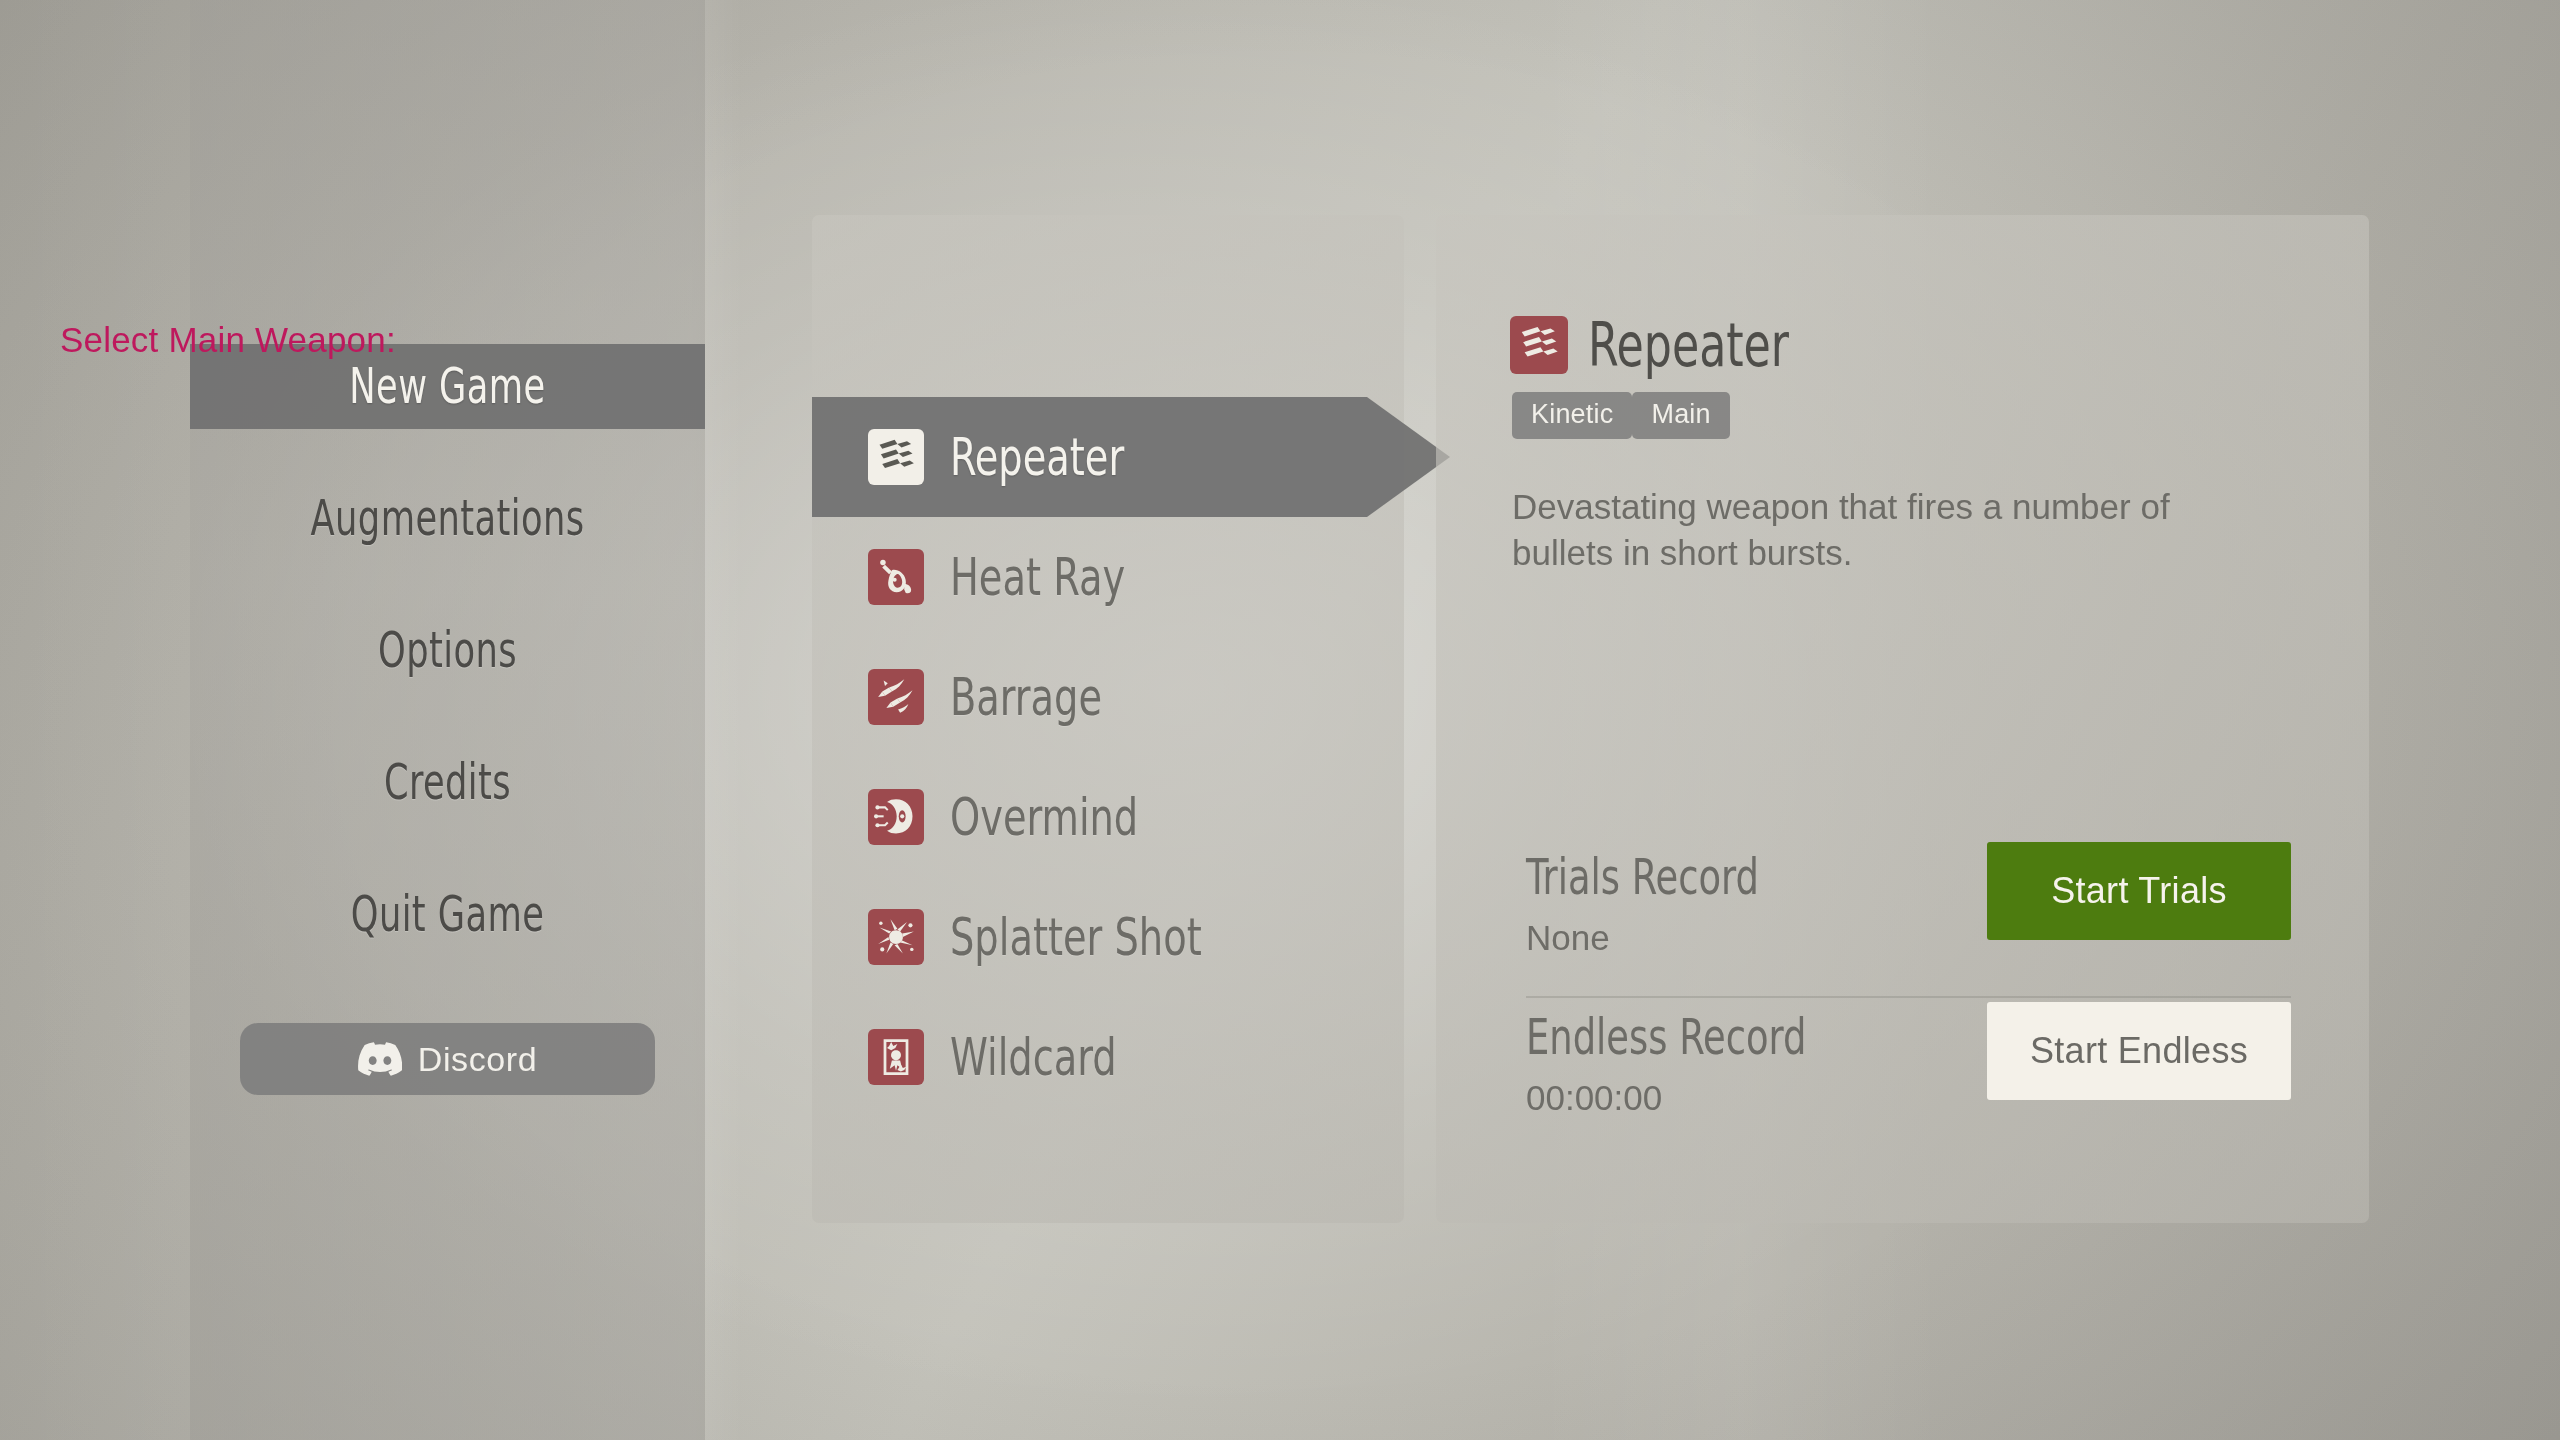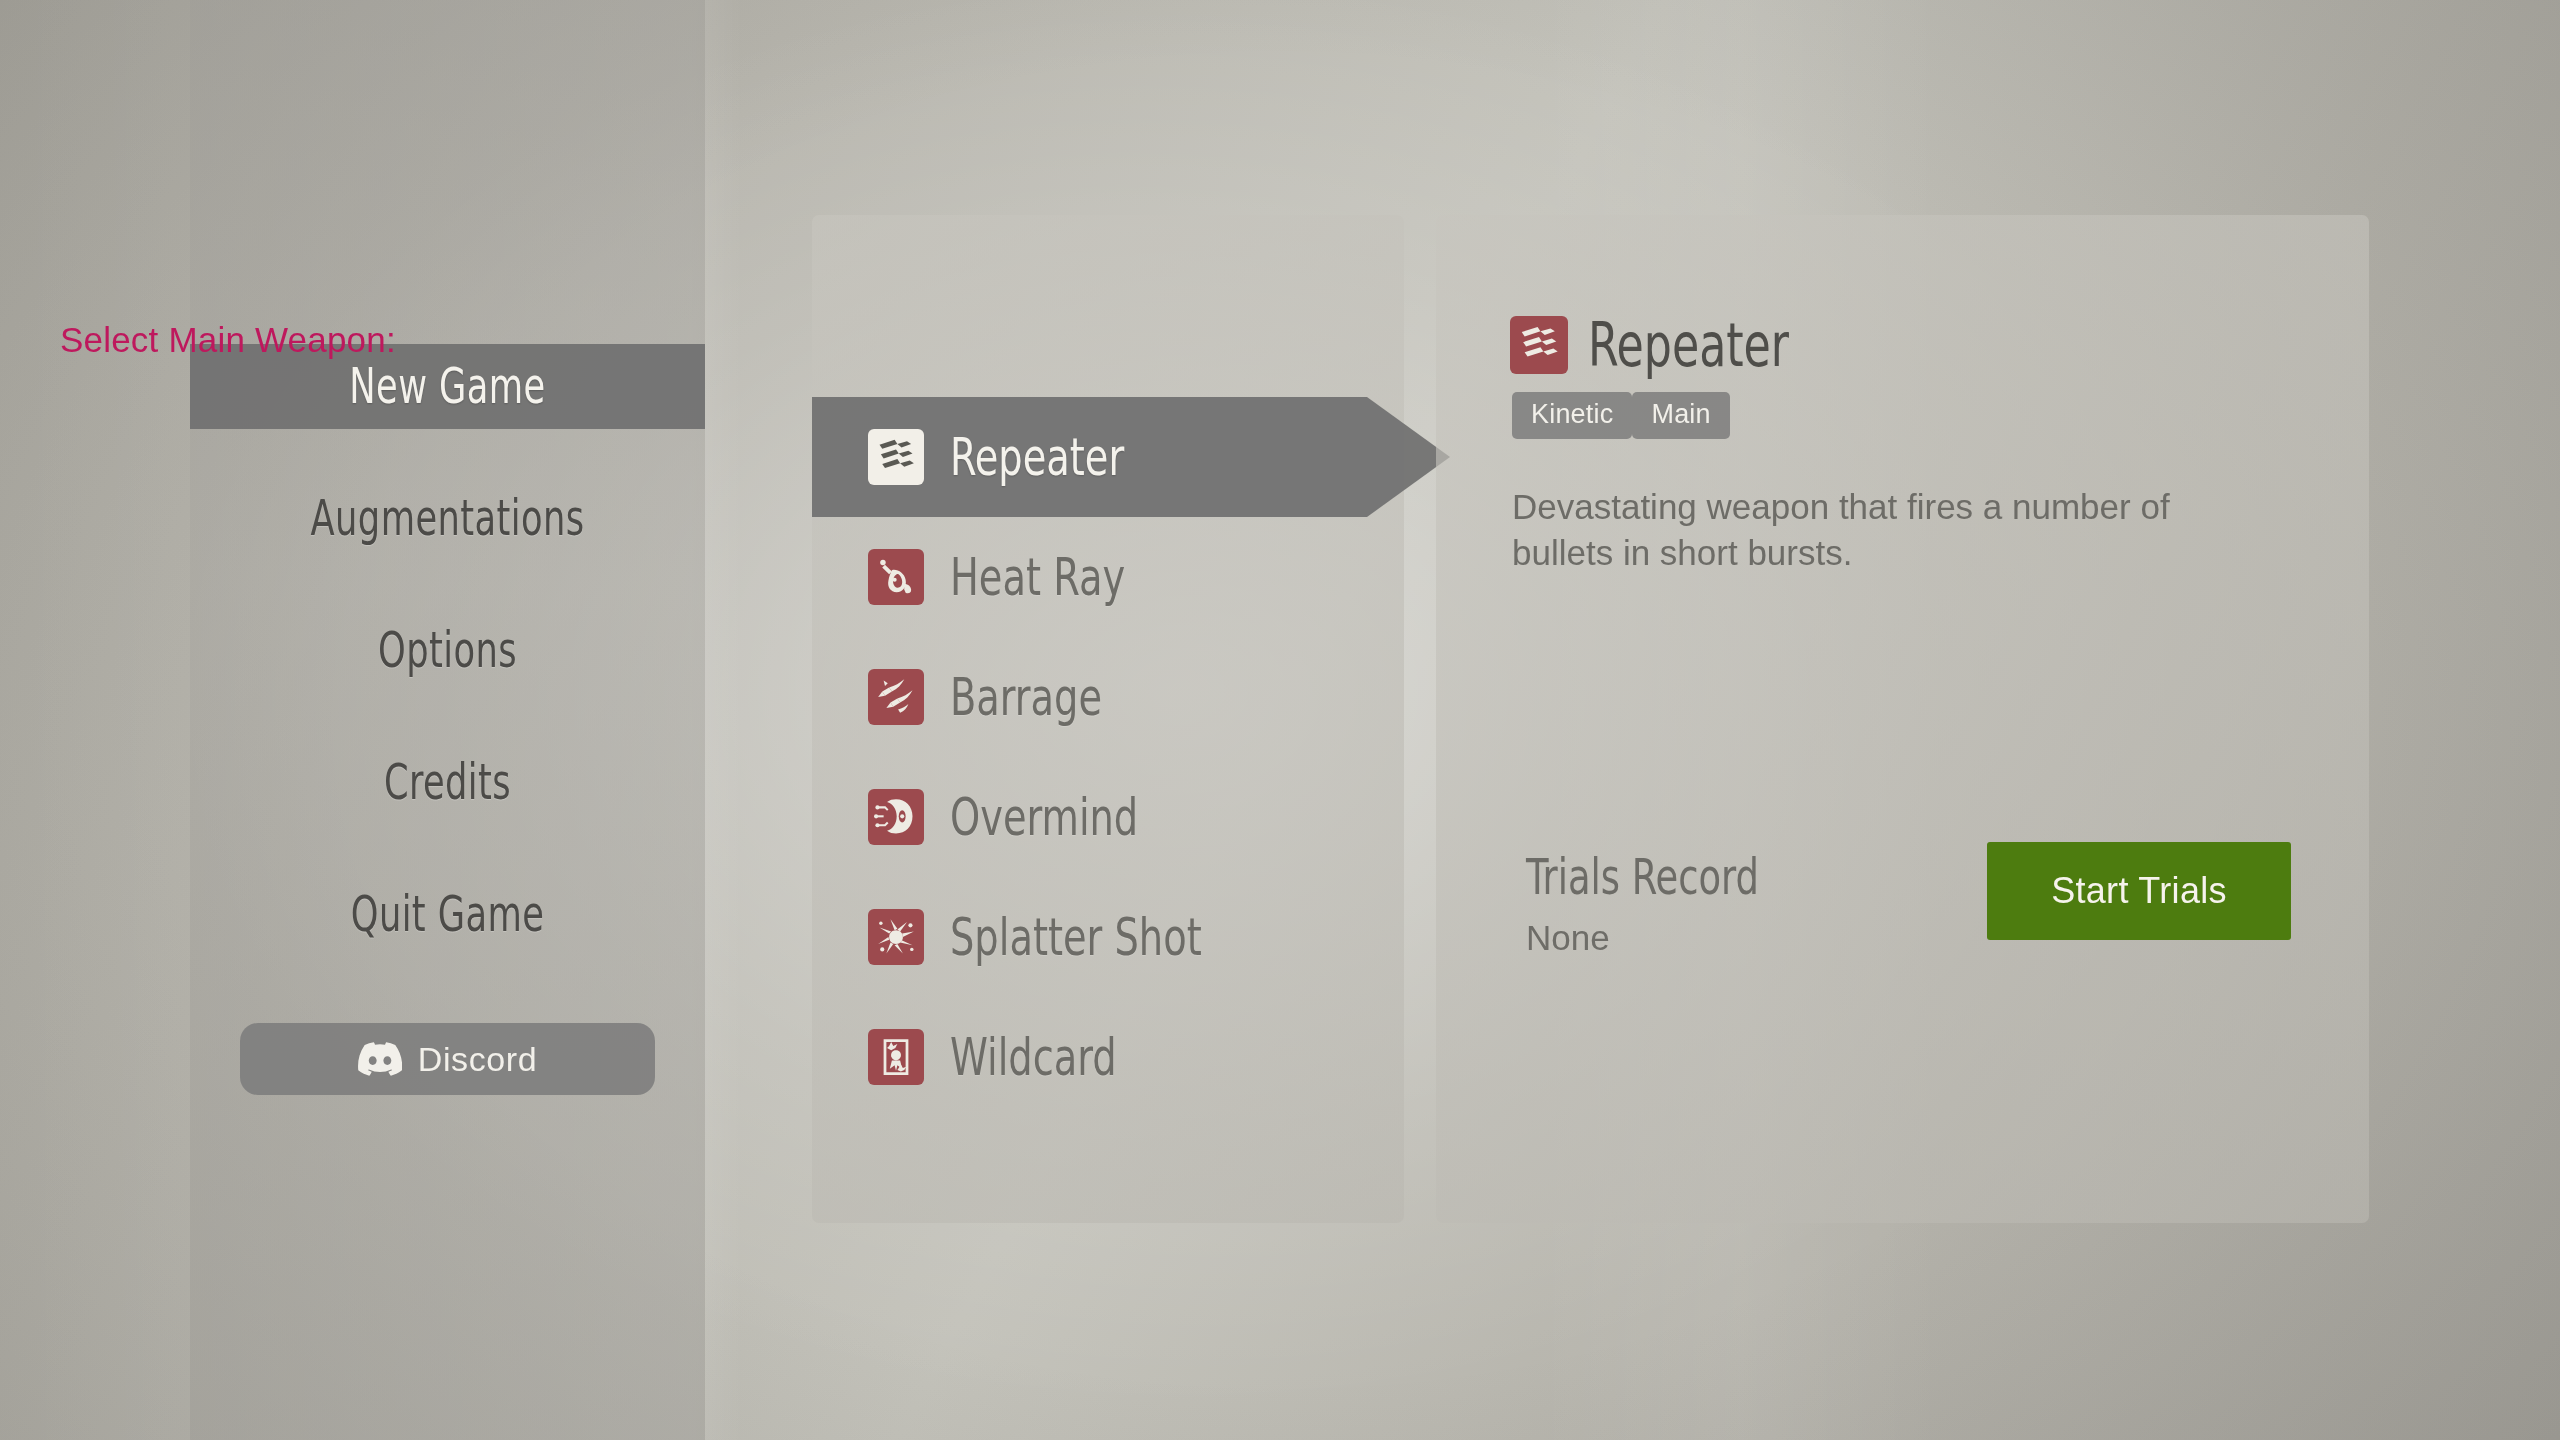--- a/index.html
+++ b/index.html
@@ -348,13 +348,19 @@
 </div>
 
 <div class="detail-desc">Devastating weapon that fires a number of bullets in short bursts.</div>
 
 <div class="records">
   <div class="rec-row">
     <div class="rec-title">Trials Record</div>
     <div class="rec-value">None</div>
     <div class="rec-btn primary">Start Trials</div>
   </div>
+  <div class="rec-row">
+    <div class="rec-divider"></div>
+    <div class="rec-title">Endless Record</div>
+    <div class="rec-value">00:00:00</div>
+    <div class="rec-btn secondary">Start Endless</div>
+  </div>
 </div>
 
 </body></html>

